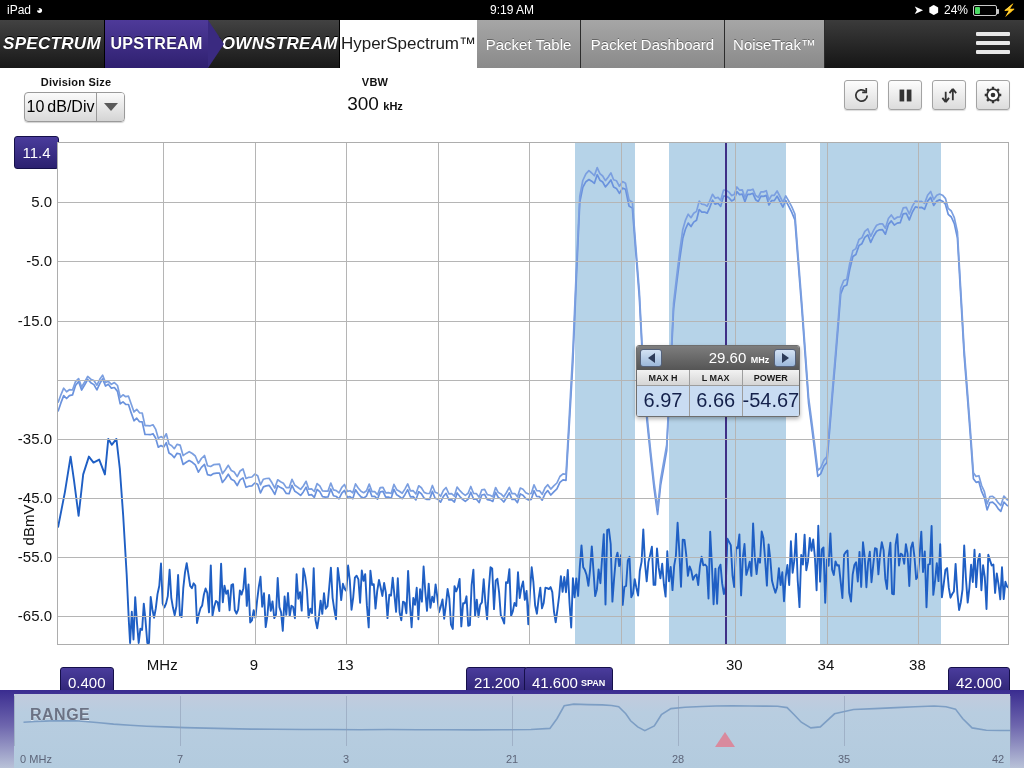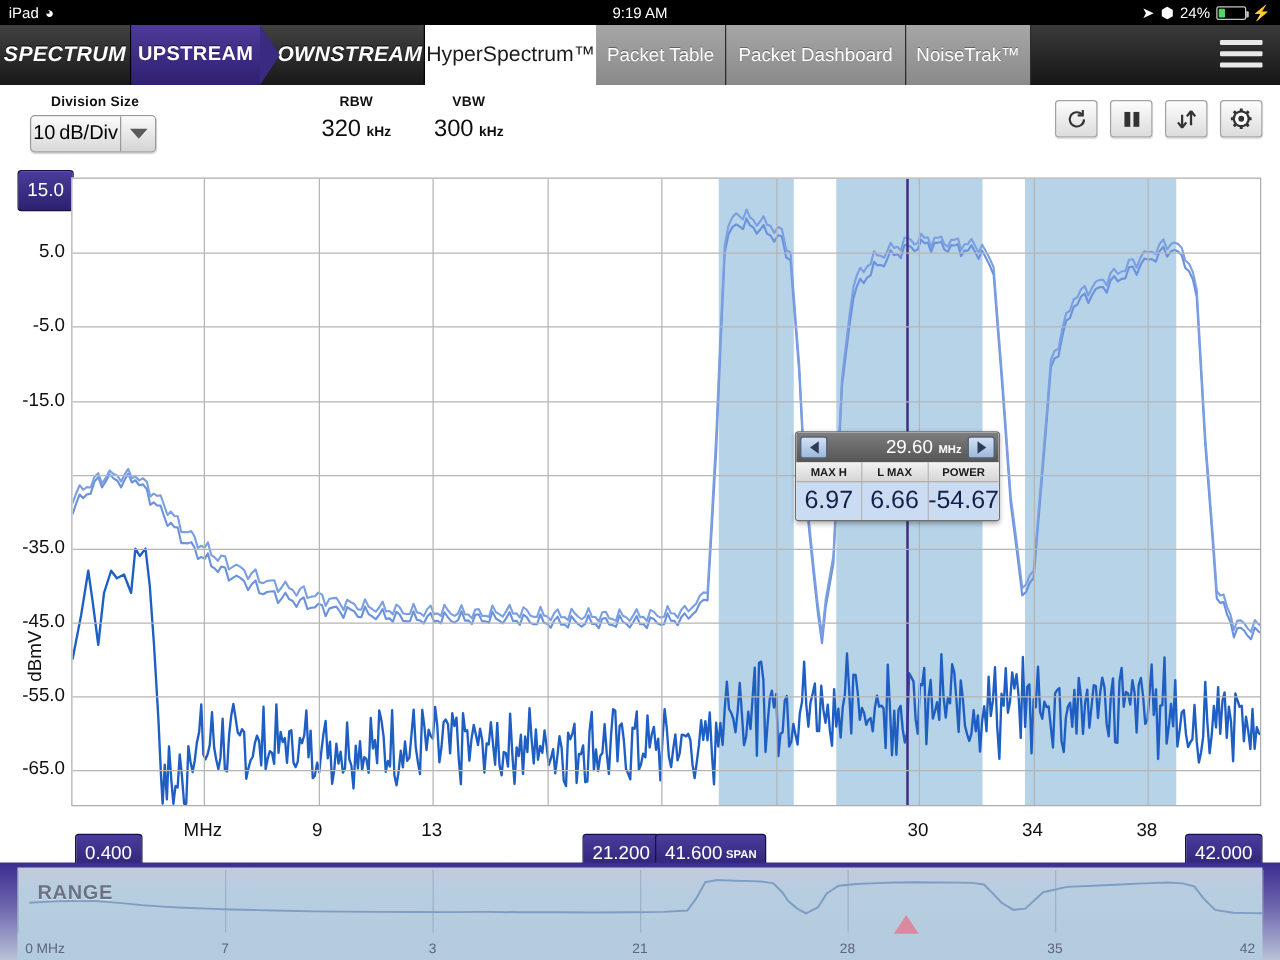--- a/index.html
+++ b/index.html
@@ -292,27 +292,20 @@
           <span class="big">10</span>
           <span class="sm">dB/Div</span>
         </div>
         <div class="arrow">
             <span class="caret"></span>
           </div>
       </div>
     </div>
 
 
-    <div class="ctl" style="left:240px; top:8px; width:90px;">
-      <div class="lbl">RBW</div>
-      <div class="val">
-        <span class="big">320</span>
-        <span class="sm">kHz</span>
-      </div>
-    </div>
 
     <div class="ctl" style="left:330px; top:8px; width:90px;">
       <div class="lbl">VBW</div>
       <div class="val">
         <span class="big">300</span>
         <span class="sm">kHz</span>
       </div>
     </div>
 
     <div class="toolbtns">
@@ -345,21 +338,21 @@
             <path d="M10 0.8 L10 3.4 M10 16.6 L10 19.2 M0.8 10 L3.4 10 M16.6 10 L19.2 10"></path>
             <path d="M3.4 3.4 L5.2 5.2 M14.8 14.8 L16.6 16.6 M16.6 3.4 L14.8 5.2 M5.2 14.8 L3.4 16.6"></path>
           </g>
         </svg>
       </div>
     </div>
   </div>
 
   <div class="chartwrap">
     <div class="ylabels" id="ylabels">
-        <div class="ybadge" style="top: 1px;">15.0</div>
+        <div class="ybadge" style="top: 1px;">11.4</div>
         <div class="ytick" style="top: 66.1765px;">5.0</div>
         <div class="ytick" style="top: 125.353px;">-5.0</div>
         <div class="ytick" style="top: 184.529px;">-15.0</div>
         <div class="ytick" style="top: 302.882px;">-35.0</div>
         <div class="ytick" style="top: 362.059px;">-45.0</div>
         <div class="ytick" style="top: 421.235px;">-55.0</div>
         <div class="ytick" style="top: 480.412px;">-65.0</div>
       </div>
     <div class="yaxis-title">dBmV</div>
 

